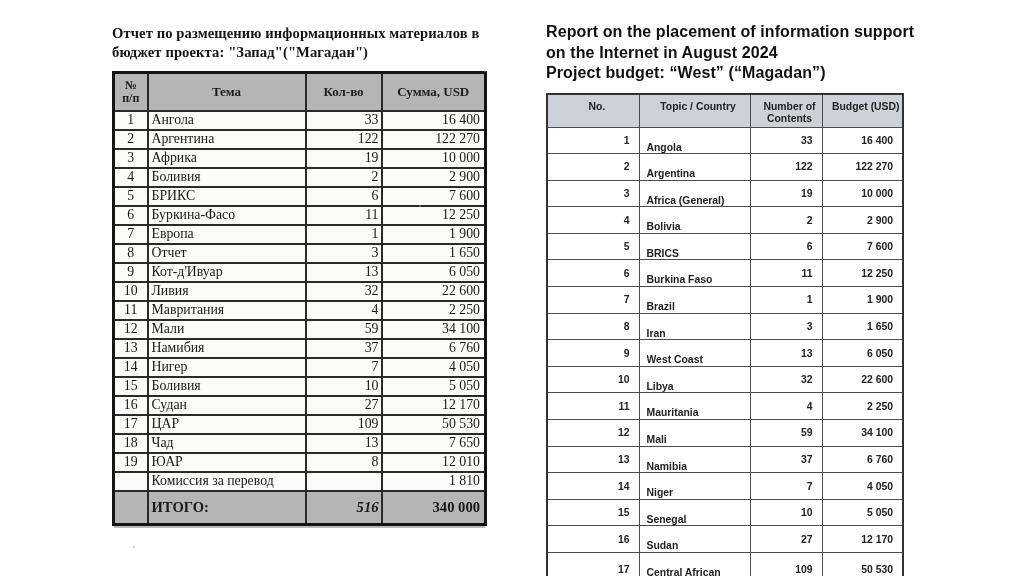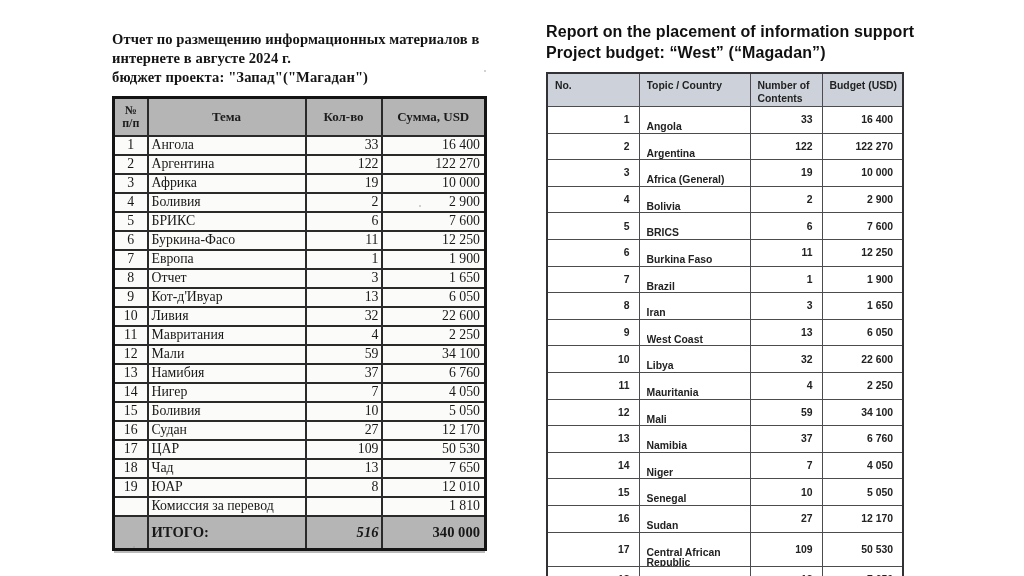--- a/index.html
+++ b/index.html
@@ -1,20 +1,20 @@
 <!DOCTYPE html>
 <html><head>
 <meta charset="utf-8">
 <style>
   html,body{margin:0;padding:0}
   body{width:1024px;height:576px;background:#ffffff;position:relative;overflow:hidden;
        font-family:"Liberation Sans",sans-serif}
 
   
-  .left-doc{position:absolute;left:112px;top:30px;width:374px;color:#191919}
+  .left-doc{position:absolute;left:112px;top:24px;width:374px;color:#191919}
   .l-title{font-family:"Liberation Serif",serif;font-weight:bold;font-size:14.6px;
            line-height:19px;color:#151515;letter-spacing:.1px}
   .l-table{border-collapse:collapse;table-layout:fixed;width:372px;margin-top:9px;
            font-family:"Liberation Serif",serif;font-size:13.8px;color:#181818;
            border:3px solid #141414;box-shadow:0 4px 0 -2px rgba(130,130,130,.55)}
   .l-table th,.l-table td{border:2px solid #2a2a2a;box-sizing:border-box;
            padding:0 3px;background:#fbfbf9;overflow:hidden;white-space:nowrap}
   .l-table thead th{height:38px;font-weight:bold;text-align:center;vertical-align:middle;
            font-size:13px;color:#1c1c1c}
   .noise{background-color:#b5b5b5 !important;
@@ -31,21 +31,21 @@
   .l-table tr.l-total td{height:34px;font-weight:bold;font-size:14.6px}
   .l-table tr.l-total td.qty{font-style:italic}
 
   
   .right-doc{position:absolute;left:546px;top:22px;width:426px;color:#111}
   .r-title{font-weight:bold;font-size:16px;line-height:20.5px;color:#101010;letter-spacing:.1px}
   .r-table{border-collapse:collapse;table-layout:fixed;width:356px;margin-top:9px;
            font-size:10.4px;font-weight:700;color:#222;
            border:2px solid #323236;box-shadow:0 4px 0 -2px rgba(130,135,145,.55)}
   .r-table th,.r-table td{border:1px solid #4b4b50;box-sizing:border-box}
-  .r-table thead th{background:#cdd2da;height:26px;text-align:left;vertical-align:top;
+  .r-table thead th{background:#cdd2da;height:26px;text-align:center;vertical-align:top;
            padding:0 0 0 7px;overflow:hidden}
   .r-table thead th .hclip{height:26px;overflow:hidden;line-height:12.5px;padding-top:6px}
   .r-table thead th .hclip span{display:block}
   .r-table td{height:19.6px;padding:0 9px;background:#fff;vertical-align:middle}
   .r-table td.no{text-align:right}
   .r-table td.topic{padding:15px 2px 0 7px}
   .r-table td.topic .clip2{max-height:18px;overflow:hidden;line-height:10.6px;white-space:normal}
   .r-table td.qty{text-align:right}
   .r-table td.qty-left{text-align:left;padding-left:7px}
   .r-table td.sum{text-align:right}
@@ -53,21 +53,20 @@
 
   
   .speck{position:absolute;border-radius:50%;background:#9a9a9a;opacity:.6}
 </style>
 </head>
 <body>
 
 <section class="left-doc">
   <div class="l-title">
     <div>Отчет по размещению информационных материалов в</div>
-    <div>интернете в августе 2024 г.</div>
     <div>бюджет проекта: "Запад"("Магадан")</div>
   </div>
   <table class="l-table">
     <colgroup>
         <col style="width:34px">
         <col style="width:158px">
         <col style="width:76px">
         <col style="width:104px">
       </colgroup>
     <thead>
@@ -208,20 +207,21 @@
           <td class="qty noise">516</td>
           <td class="sum noise">340 000</td>
         </tr>
       </tbody>
   </table>
 </section>
 
 <section class="right-doc">
   <div class="r-title">
     <div>Report on the placement of information support</div>
+    <div>on the Internet in August 2024</div>
     <div>Project budget: “West” (“Magadan”)</div>
   </div>
   <table class="r-table">
     <colgroup>
         <col style="width:92px">
         <col style="width:111px">
         <col style="width:72px">
         <col style="width:81px">
       </colgroup>
     <thead>

